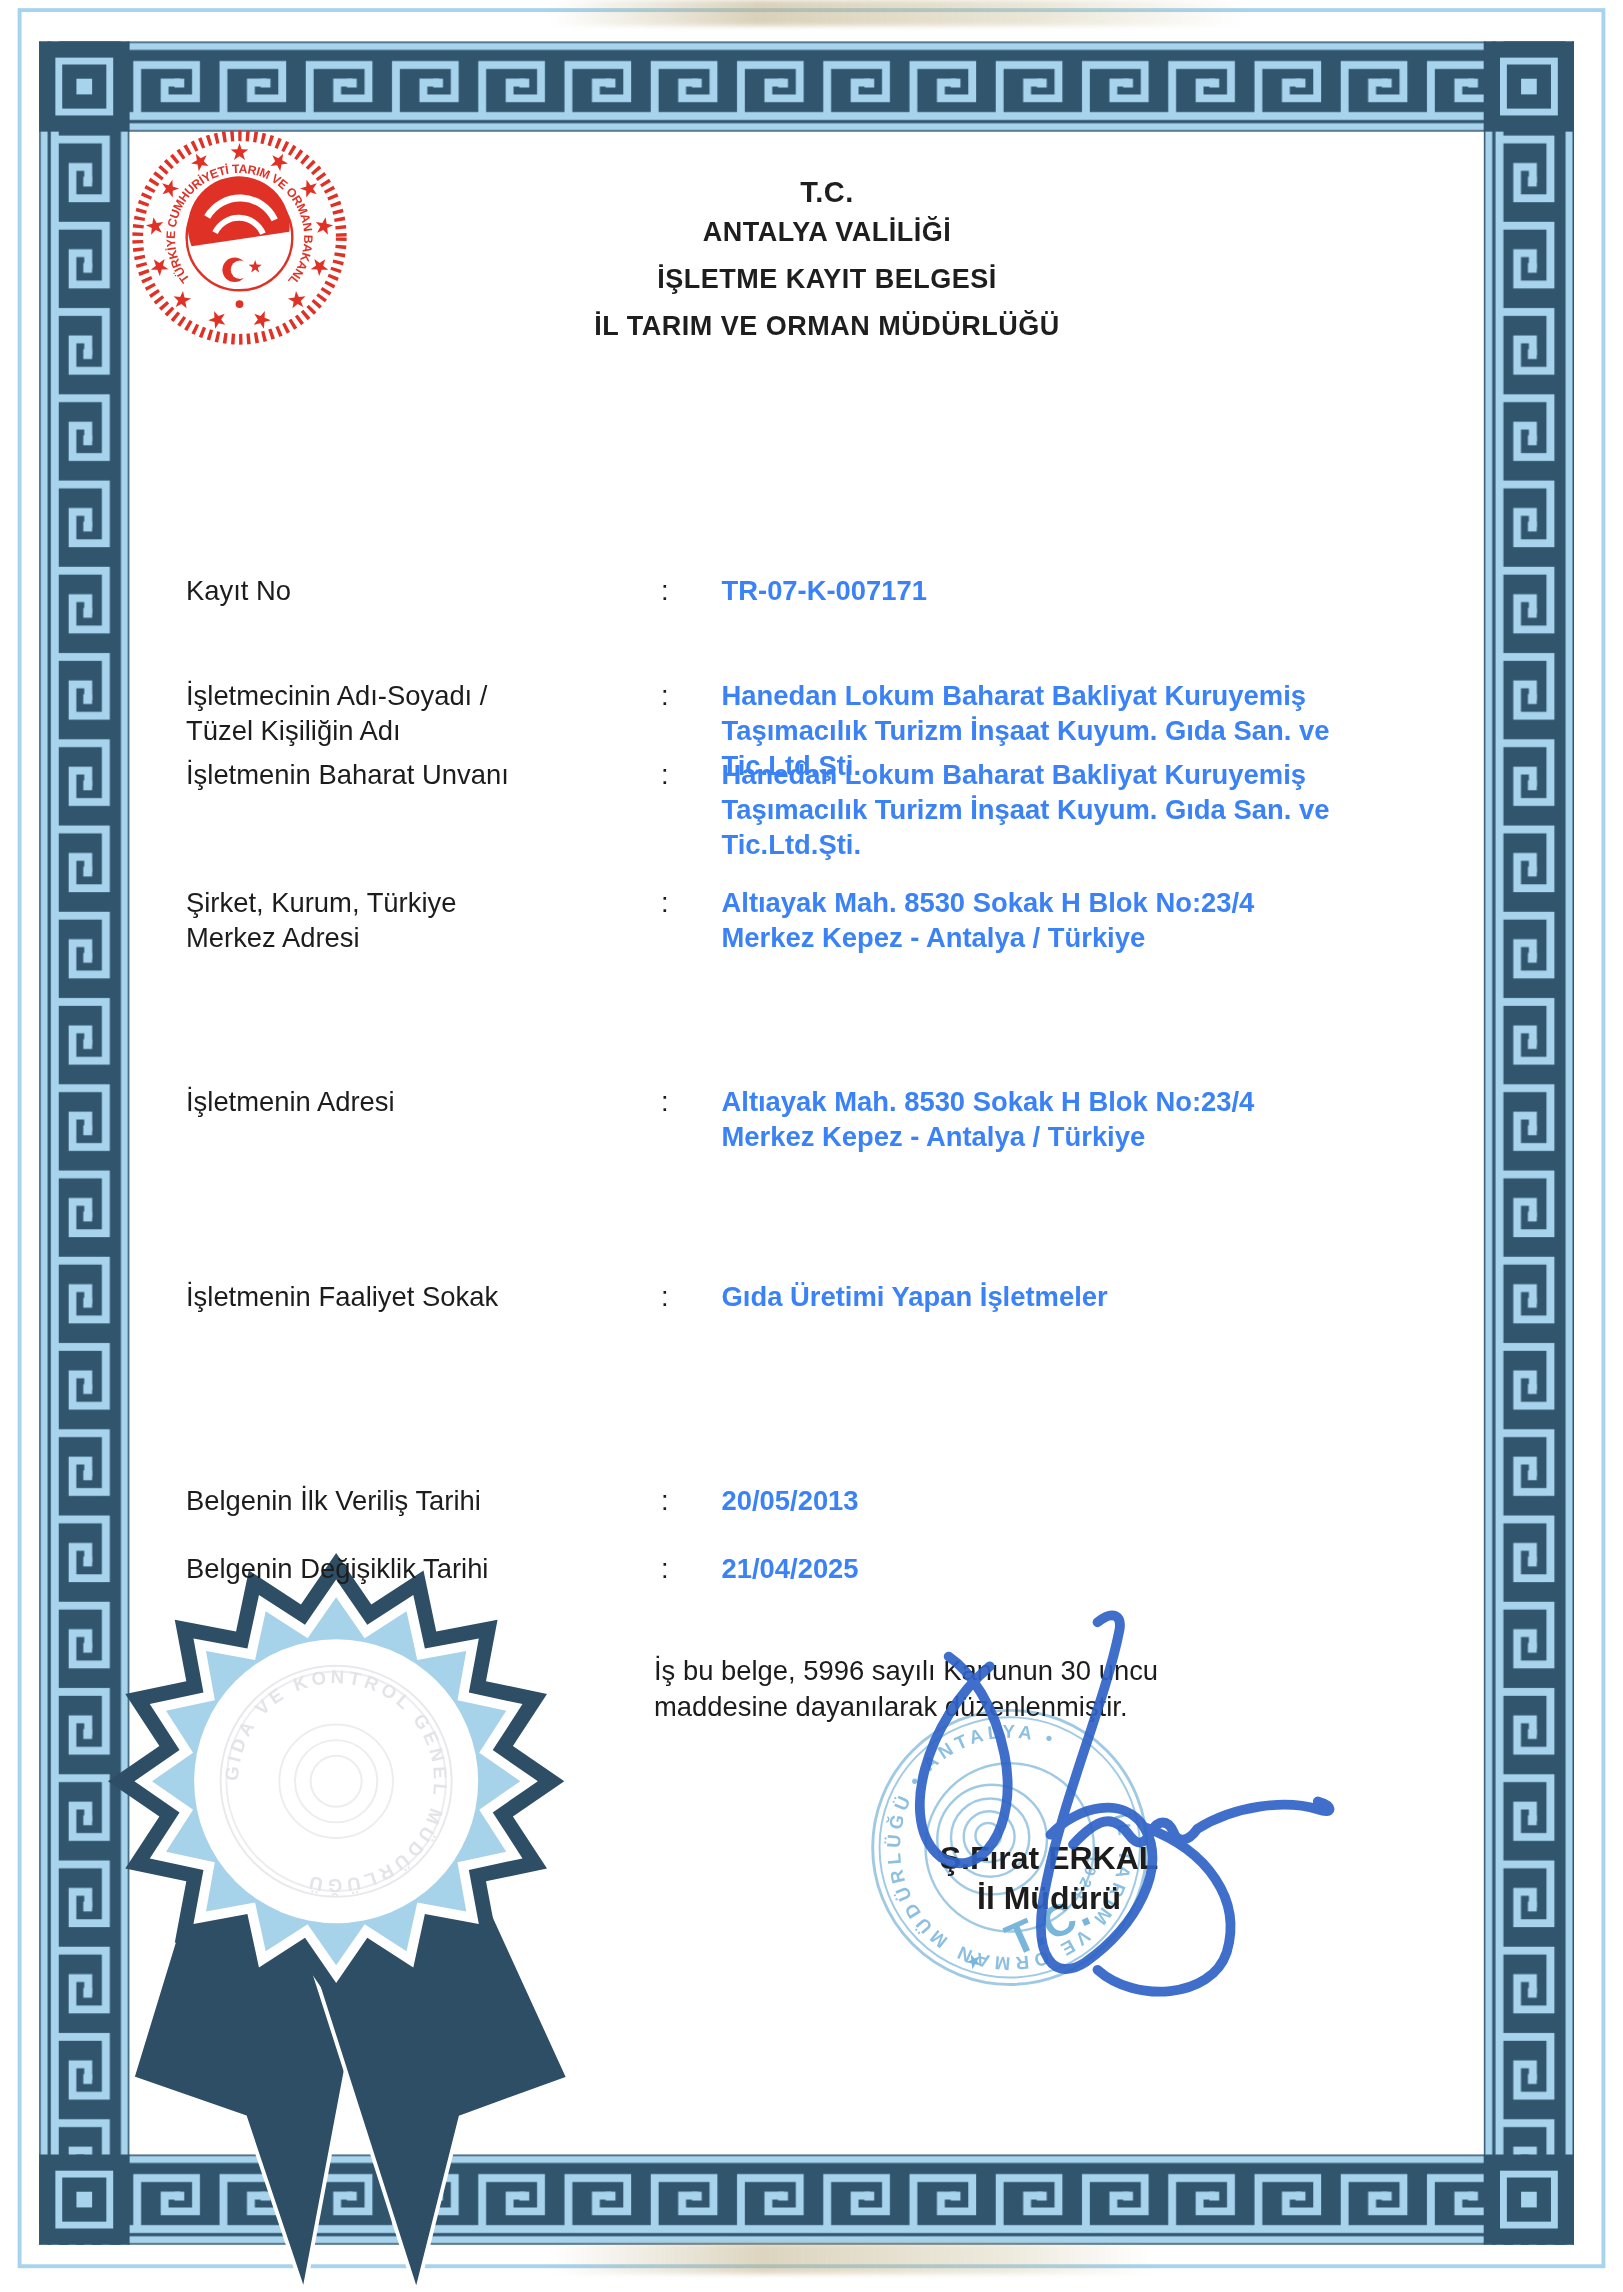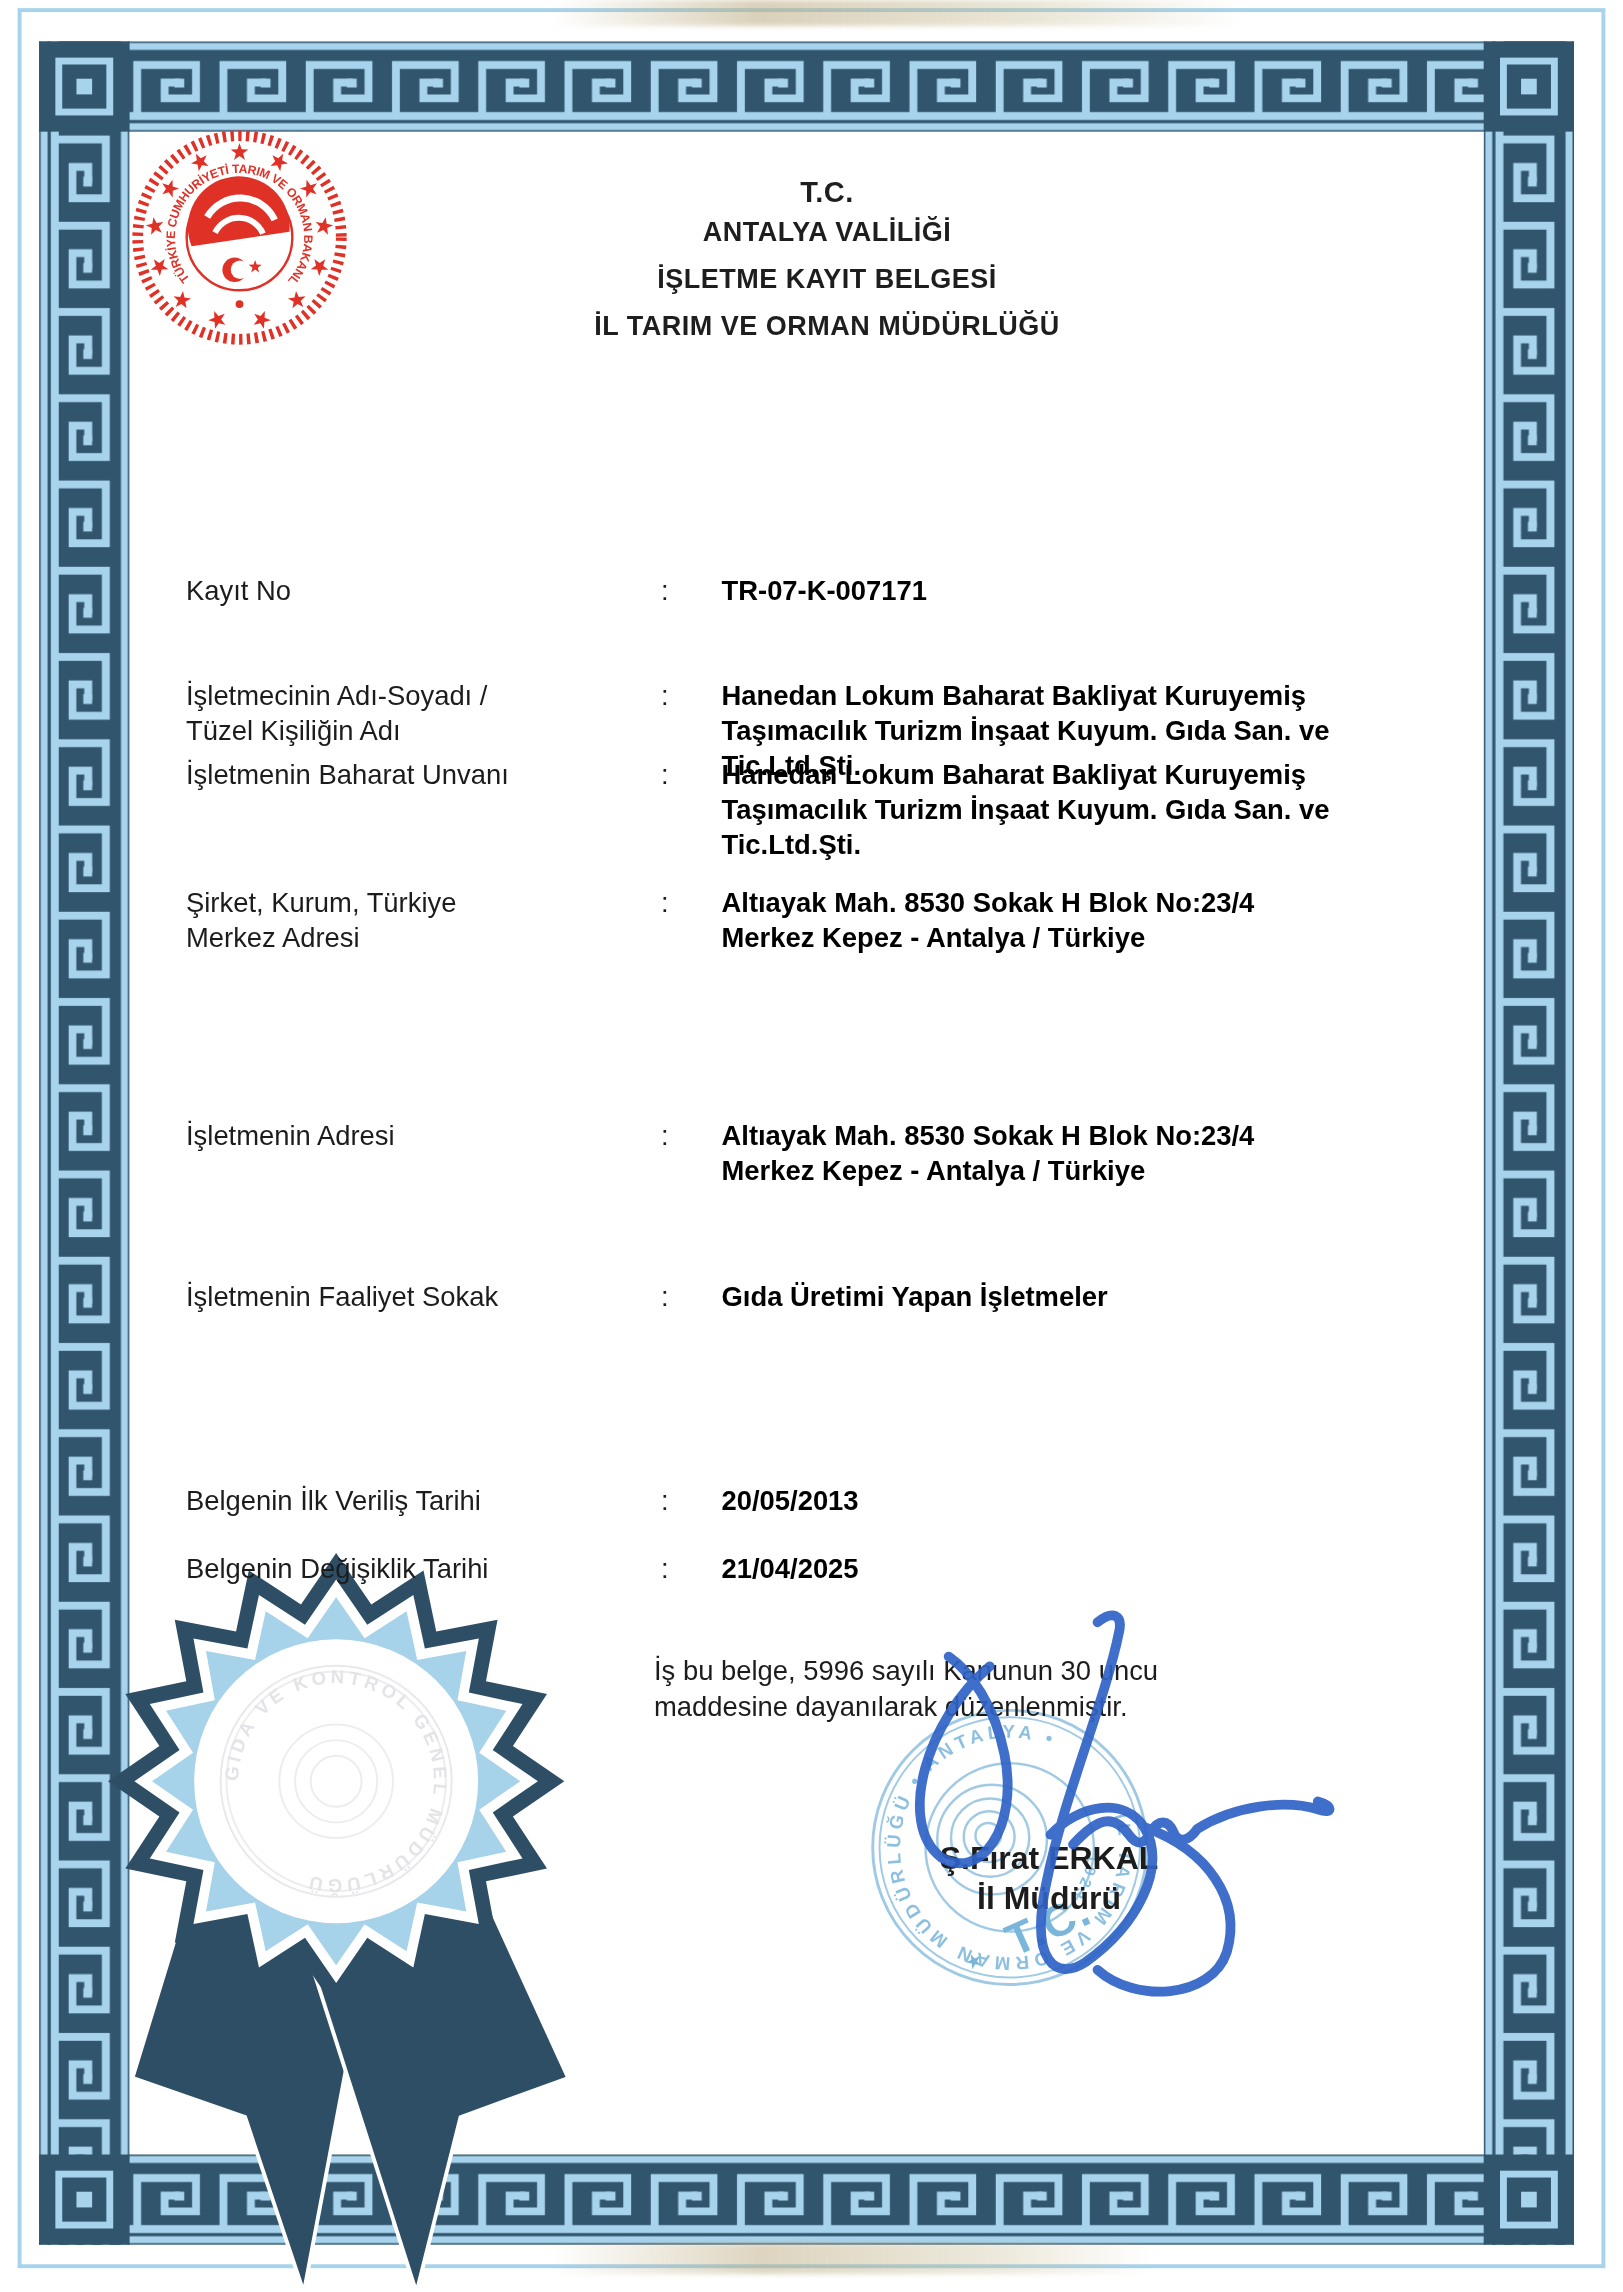--- a/index.html
+++ b/index.html
@@ -14,21 +14,21 @@
   #badge-svg{position:absolute;left:59px;top:1529px;z-index:3;}
   
   .header{position:absolute;top:176px;left:0;width:1623px;padding-left:31px;box-sizing:border-box;
           text-align:center;font-weight:bold;color:#1e1e1e;z-index:5;}
   .header .tc{font-size:29px;line-height:33px;letter-spacing:0.5px;}
   .header .hline{font-size:27px;line-height:47px;letter-spacing:0.5px;}
   
   .row{position:absolute;left:186px;display:grid;grid-template-columns:441px 26.5px 784px;z-index:5;gap:34px;}
   .lbl{font-size:27.4px;line-height:35px;white-space:pre-line;color:#1c1c1c;}
   .sep{font-size:27.4px;line-height:35px;}
-  .val{font-size:27.4px;line-height:35px;font-weight:bold;white-space:pre-line;color:#000000;}
+  .val{font-size:27.4px;line-height:35px;font-weight:bold;white-space:pre-line;color:#3b82f6;}
   
   .legal{position:absolute;left:654px;top:1653px;width:765px;font-size:27.4px;line-height:36px;
          white-space:pre-line;z-index:5;}
   
   #stamp-svg{position:absolute;left:843px;top:1681px;z-index:4;opacity:.88;}
   #signature-svg{position:absolute;left:823px;top:1588px;z-index:7;}
   .signer{position:absolute;left:863px;top:1839px;width:372px;text-align:center;z-index:6;}
   .signer .name{font-size:32px;font-weight:bold;line-height:39px;}
   .signer .role{font-size:32px;font-weight:bold;line-height:41px;}
   
@@ -165,21 +165,21 @@
 Taşımacılık Turizm İnşaat Kuyum. Gıda San. ve
 Tic.Ltd.Şti.</div>
   </div>
   <div class="row" style="top:885px">
     <div class="lbl">Şirket, Kurum, Türkiye
 Merkez Adresi</div>
     <div class="sep">:</div>
     <div class="val">Altıayak Mah. 8530 Sokak H Blok No:23/4
 Merkez Kepez - Antalya / Türkiye</div>
   </div>
-  <div class="row" style="top:1118px">
+  <div class="row" style="top:1084px">
     <div class="lbl">İşletmenin Adresi</div>
     <div class="sep">:</div>
     <div class="val">Altıayak Mah. 8530 Sokak H Blok No:23/4
 Merkez Kepez - Antalya / Türkiye</div>
   </div>
   <div class="row" style="top:1279px">
     <div class="lbl">İşletmenin Faaliyet Sokak</div>
     <div class="sep">:</div>
     <div class="val">Gıda Üretimi Yapan İşletmeler</div>
   </div>

